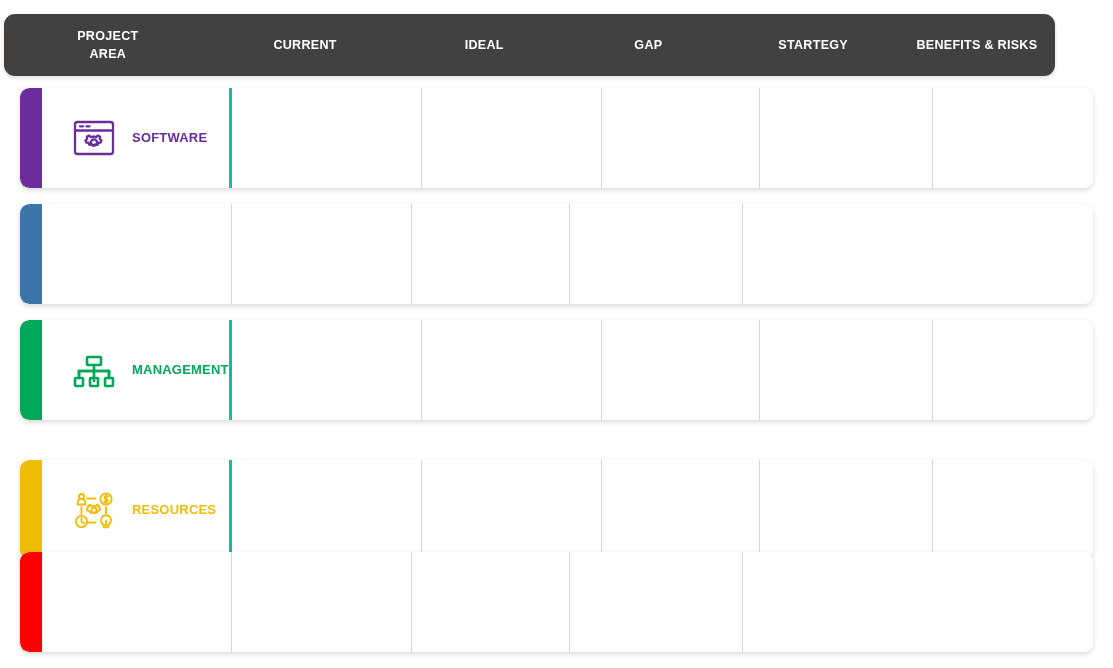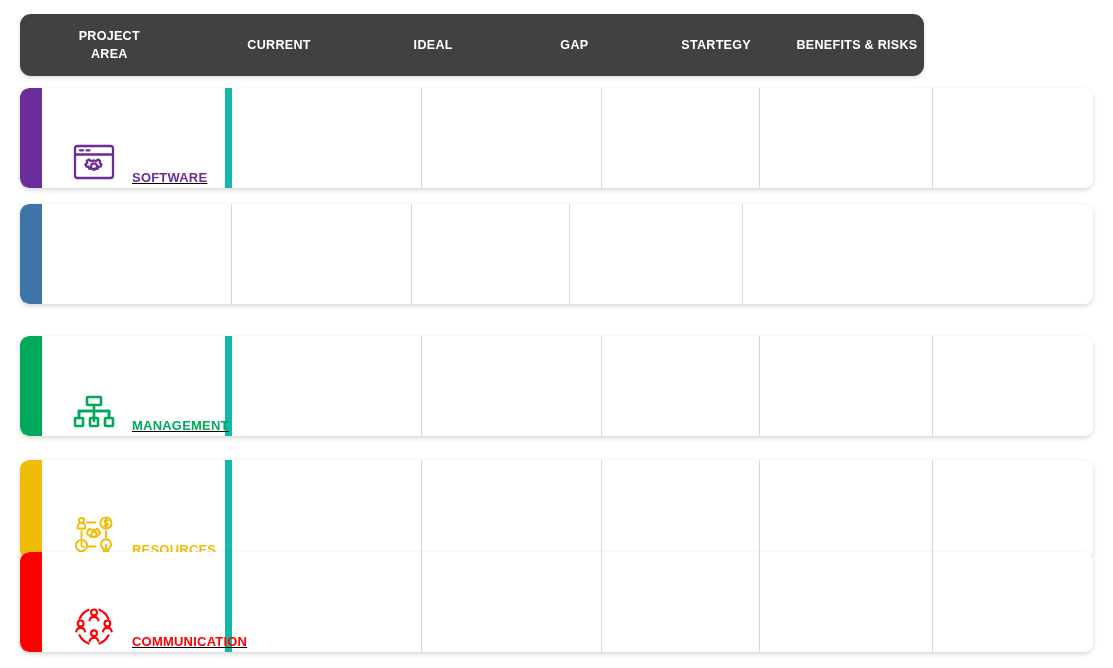--- a/index.html
+++ b/index.html
@@ -17,23 +17,23 @@
   #matrix {
     position: relative;
     width: 1113px;
     height: 668px;
     background: #ffffff;
   }
 
   
   .header-bar {
     position: absolute;
-    left: 20px;
+    left: 4px;
     top: 14px;
-    width: 904px;
+    width: 1051px;
     height: 62px;
     background: #434040;
     border-radius: 11px;
     display: flex;
     align-items: stretch;
     box-shadow: 0 2px 4px rgba(0,0,0,0.13);
   }
   .hcell {
     display: flex;
     align-items: center;
@@ -63,42 +63,41 @@
     height: 100px;
     display: flex;
     align-items: stretch;
     border-radius: 9px;
     background: #ffffff;
     box-shadow: 0 2px 5px rgba(0,0,0,0.16);
     overflow: hidden;
   }
   .row-r0 { top: 88px; }
   .row-r1 { top: 204px; }
-  .row-r2 { top: 336px; }
+  .row-r2 { top: 320px; }
   .row-r3 { top: 460px; }
   .row-r4 { top: 552px; }
 
   
   .tab {
     width: 22px;
     flex: 0 0 22px;
     border-top-left-radius: 9px;
     border-bottom-left-radius: 9px;
   }
 
   
   .label-cell {
     flex: 0 0 190px;
     width: 190px;
     display: flex;
-    align-items: flex-end;
+    align-items: center;
     padding-left: 26px;
-    border-right: 7px solid #14b8a6;
-    background: #ffffff;
-    text-decoration: underline;
+    border-right: 3px solid #14b8a6;
+    background: #ffffff;
   }
   .icon-box {
     flex: 0 0 52px;
     width: 52px;
     height: 52px;
     display: flex;
     align-items: center;
     justify-content: center;
   }
   .icon-box svg { display: block; }
@@ -233,44 +232,20 @@
     </div>
     <div class="cell cell-current"></div>
     <div class="cell cell-ideal"></div>
     <div class="cell cell-gap"></div>
     <div class="cell cell-strategy"></div>
     <div class="cell cell-benefits"></div>
   </div>
 
   <div class="row row-r4">
     <div class="tab" style="background:#FF0000"></div>
-    <div class="label-cell">
-      <span class="icon-box">
-        <svg width="52" height="52" viewBox="0 0 52 52" fill="none" stroke="#FF0000" stroke-width="2.1" stroke-linecap="round" stroke-linejoin="round">
-
-          <circle cx="26" cy="12.4" r="2.9"></circle>
-          <path d="M21.6 20.4 a4.5 4.5 0 0 1 8.8 0"></path>
-
-          <circle cx="26" cy="33.3" r="2.9"></circle>
-          <path d="M21.6 41.3 a4.5 4.5 0 0 1 8.8 0"></path>
-
-          <circle cx="12.6" cy="23.4" r="2.9"></circle>
-          <path d="M8.2 31.4 a4.5 4.5 0 0 1 8.8 0"></path>
-
-          <circle cx="39.4" cy="23.4" r="2.9"></circle>
-          <path d="M35 31.4 a4.5 4.5 0 0 1 8.8 0"></path>
-
-          <path d="M31.4 9.8 a17 17 0 0 1 9.1 9.1"></path>
-          <path d="M20.6 9.8 a17 17 0 0 0 -9.1 9.1"></path>
-          <path d="M11.5 35.3 a17 17 0 0 0 9.1 8.3"></path>
-          <path d="M40.5 35.3 a17 17 0 0 1 -9.1 8.3"></path>
-        </svg>
-      </span>
-      <span class="row-label" style="color:#FF0000">COMMUNICATION</span>
-    </div>
     <div class="cell cell-current"></div>
     <div class="cell cell-ideal"></div>
     <div class="cell cell-gap"></div>
     <div class="cell cell-strategy"></div>
     <div class="cell cell-benefits"></div>
   </div>
 
 </div>
 
 </body></html>

